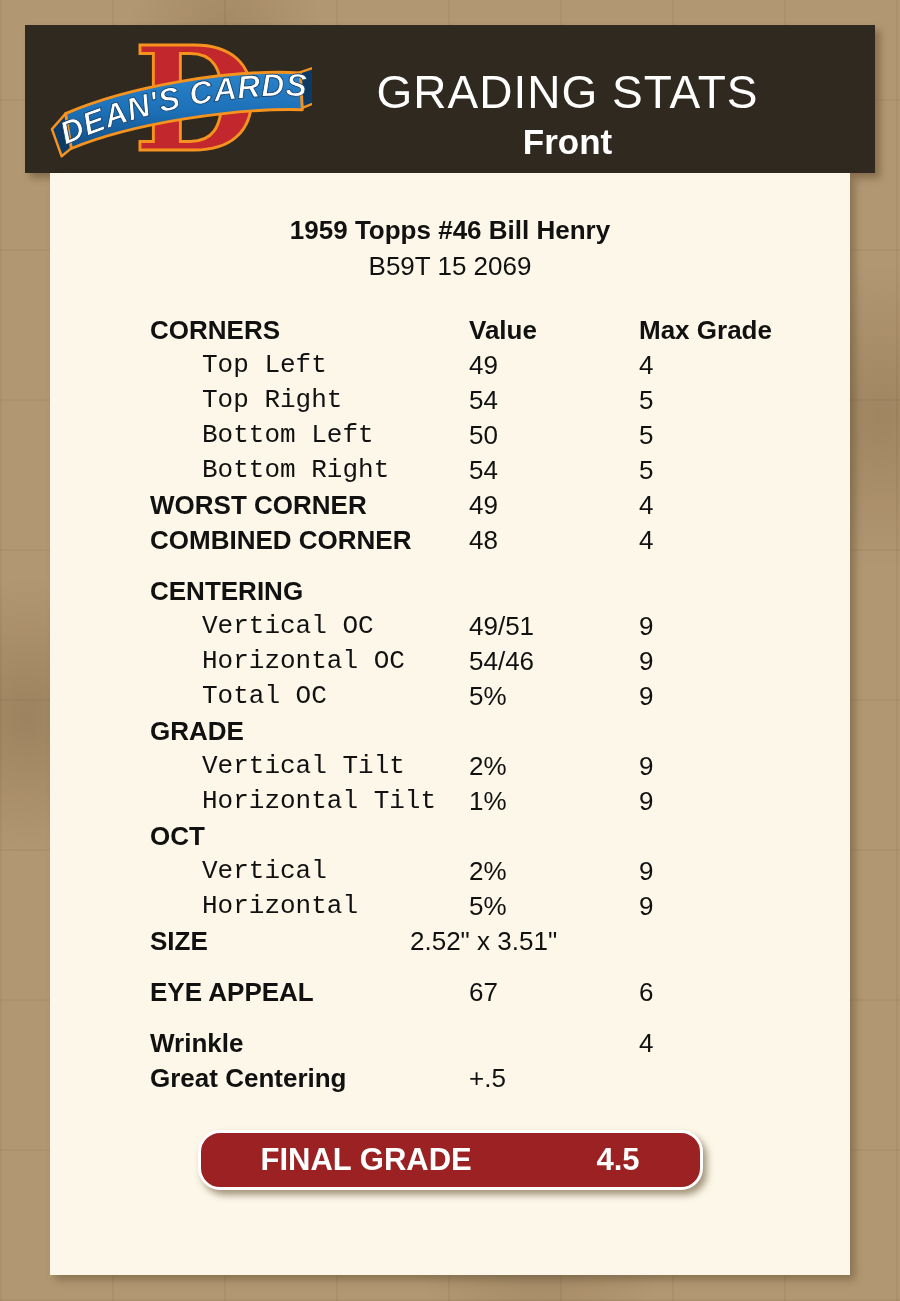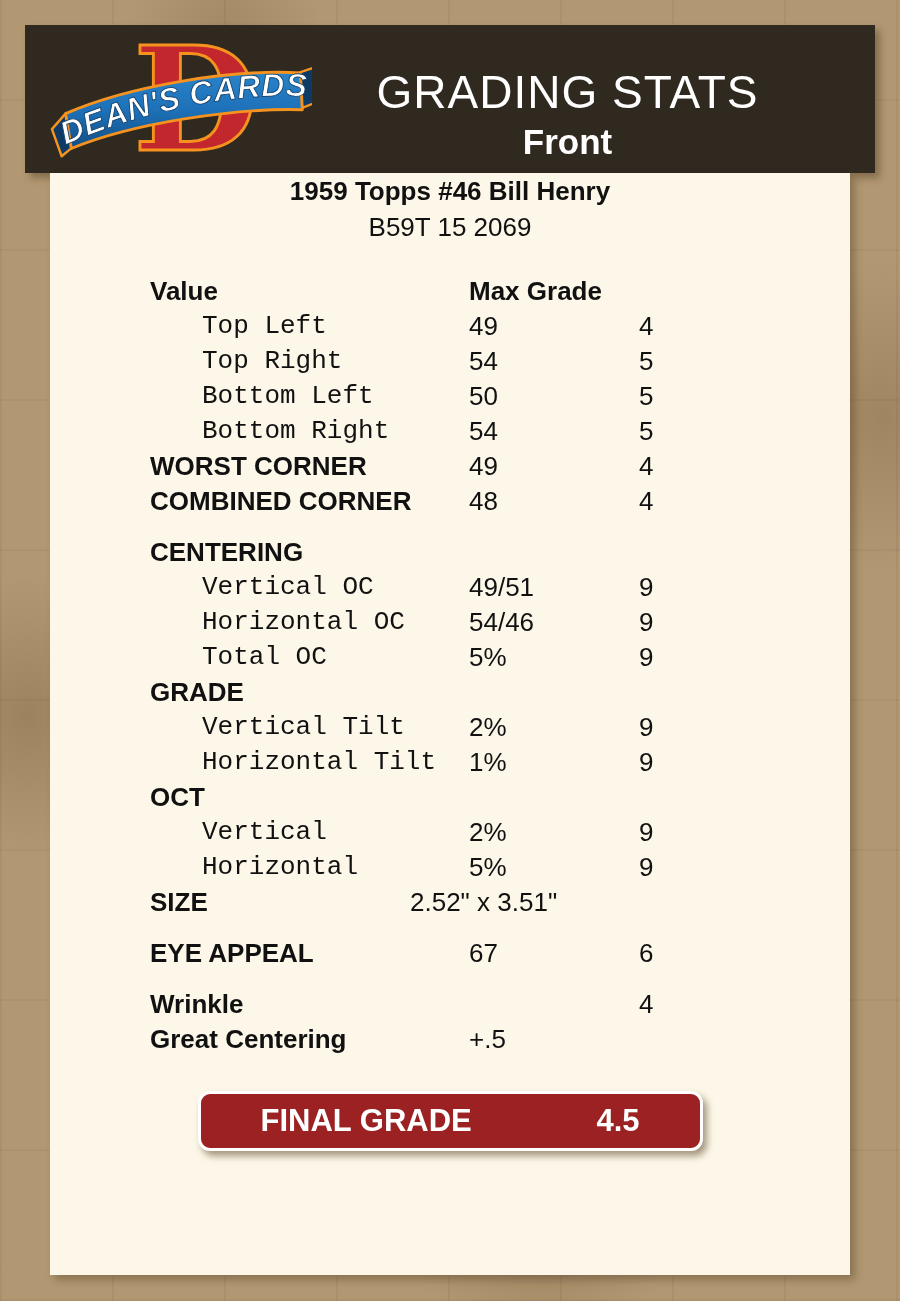--- a/index.html
+++ b/index.html
@@ -24,40 +24,40 @@
   .titles{
     position:absolute;left:265px;top:0;width:585px;height:180px;
     display:flex;flex-direction:column;align-items:center;justify-content:center;
     padding-right:30px;box-sizing:border-box;color:#fff;
   }
   .big-title{font-size:46px;line-height:54px;letter-spacing:1px;font-weight:normal;}
   .sub-title{font-size:35px;line-height:46px;font-weight:bold;}
   .panel{
     position:absolute;left:50px;top:173px;width:800px;height:1102px;
     background:#fcf7e8;box-shadow:5px 5px 8px rgba(80,60,35,.4);
-    box-sizing:border-box;
+    box-sizing:border-box;padding-top:39px;
   }
   .card-title{font-size:26px;line-height:36px;font-weight:bold;text-align:center;}
   .card-code{font-size:26px;line-height:36px;text-align:center;}
   .stats-table{margin-top:29px;}
   .trow{
     display:grid;grid-template-columns:1fr 170px 172px;
     padding-left:100px;padding-right:39px;
     height:35px;line-height:35px;font-size:26px;white-space:nowrap;
   }
   .thead{font-weight:bold;}
   .trow .c-label{text-align:left;}
   .trow .c-label.b{font-weight:bold;}
   .trow.indent .c-label{padding-left:52px;font-family:Liberation Mono, monospace;}
   .trow .c-value,.trow .c-max{}
   .c-value.shift{transform:translateX(-59px);}
   .row-gap{height:16px;}
   .final-grade{
     margin:34px auto 0;width:505px;height:60px;box-sizing:border-box;
-    background:#9b2122;border:3px solid #ffffff;border-radius:12px;
+    background:#9b2122;border:3px solid #ffffff;border-radius:22px;
     box-shadow:4px 5px 7px rgba(105,85,55,.6);
     display:flex;align-items:center;justify-content:space-between;
     padding:0 60px;color:#fff;font-weight:bold;font-size:31px;cursor:pointer;
   }
 </style>
 </head>
 <body>
 
 <div class="header">
   <div class="logo-wrap">
@@ -86,20 +86,21 @@
     <div class="sub-title">Front</div>
   </div>
 </div>
 
 <div class="panel">
   <div class="card-title">1959 Topps #46 Bill Henry</div>
   <div class="card-code">B59T 15 2069</div>
 
   <div class="stats-table">
     <div class="trow thead">
+      <div class="c-label b">CORNERS</div>
       <div class="c-value">Value</div>
       <div class="c-max">Max Grade</div>
     </div>
 
   <div class="trow indent">
         <div class="c-label">Top Left</div>
         <div class="c-value">49</div>
         <div class="c-max">4</div>
       </div>
       <div class="trow indent">

